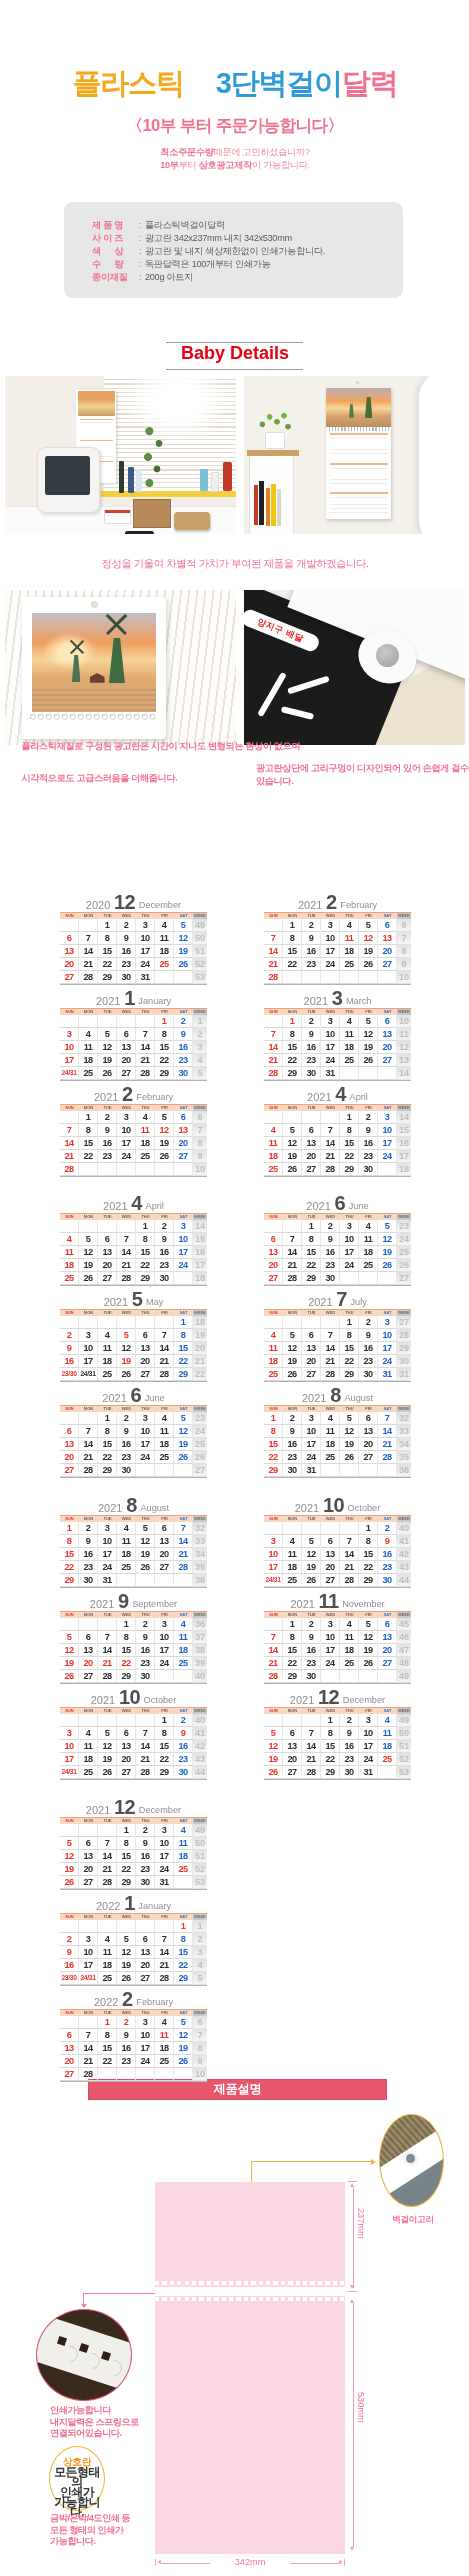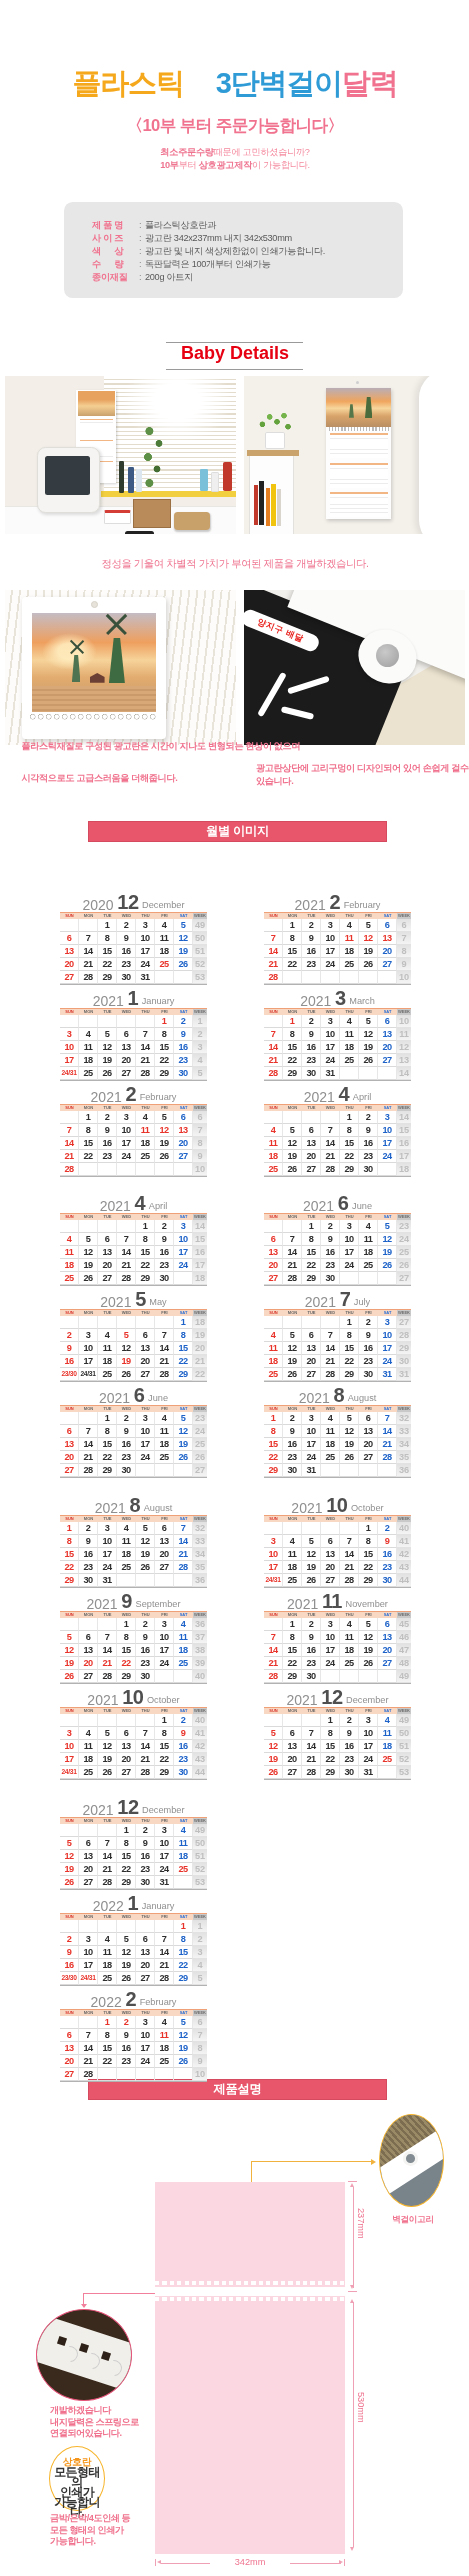--- a/index.html
+++ b/index.html
@@ -117,21 +117,21 @@
   #capL1{left:21.5px;top:740px;} #capL2{left:21.5px;top:772px;} #capR1{left:256px;top:762px;}
 
   
   .banner{left:88px;width:299px;height:21px;background:#e8566b;border:0.6px solid #d64a5f;color:#fff;font-size:12.3px;font-weight:800;text-align:center;line-height:19.6px;letter-spacing:-0.3px;}
   #banner1{top:821px;} #banner2{top:2079px;}
 
   
   .panel{position:absolute;width:147px;}
   .mon{height:96px;}
   .mon-head{height:23px;display:flex;align-items:flex-end;justify-content:center;gap:3.7px;padding-bottom:1.2px;}
-  .mh-year{font-size:14px;color:#8f8f8f;line-height:9.8px;}
+  .mh-year{font-size:11px;color:#8f8f8f;line-height:9.8px;}
   .mh-num{font-size:20px;font-weight:800;color:#4f4f4f;line-height:17px;letter-spacing:-0.6px;}
   .mh-name{font-size:9.2px;color:#8f8f8f;line-height:9.8px;}
   .wk-bar{display:flex;height:6.7px;background:#f8d8c2;border-top:1.2px solid #efa076;}
   .wk-bar span{width:19px;font-size:4px;font-weight:700;color:#666;text-align:center;line-height:5.5px;letter-spacing:0;}
   .wk-bar .wd-sun{color:#d8372e;} .wk-bar .wd-sat{color:#2a6fd6;}
   .wk-bar .wd-week{width:14px;background:#c9c9c9;color:#6e6e6e;}
   .drow{display:flex;height:13px;}
   .dcell{width:19px;border-right:0.6px solid #e7e7e7;border-bottom:0.6px solid #dadada;font-size:9.2px;font-weight:700;text-align:center;line-height:12.3px;letter-spacing:-0.5px;color:#2e2e2e;}
   .dcell.red{color:#e8332a;} .dcell.blue{color:#1d62c8;} .dcell.merged{font-size:6.7px;letter-spacing:-0.3px;}
   .wcell{width:14px;background:linear-gradient(180deg,#e2e2e2,#f4f4f4);color:#bfbfbf;font-size:9.2px;font-weight:700;text-align:center;line-height:12.3px;border-bottom:0.6px solid #e2e2e2;}
@@ -184,21 +184,21 @@
 
   <div class="abs" id="title"><span style="color: rgb(245, 168, 28);">플라스틱</span><span style="color: rgb(47, 155, 214); margin-left: 32px;">3단벽걸이</span><span style="color: rgb(240, 114, 142);">달력</span></div>
   <div class="abs" id="subtitle">〈10부 부터 주문가능합니다〉</div>
   <div class="abs pink-line" id="intro-line1"><span class="b">최소주문수량</span><span class="n">때문에 고민하셨습니까?</span></div>
   <div class="abs pink-line" id="intro-line2"><span class="b">10부</span><span class="n">부터 </span><span class="b">상호광고제작</span><span class="n">이 가능합니다.</span></div>
 
   <div class="abs" id="specbox">
       <div class="spec-row">
         <span class="spec-label">제 품 명</span>
         <span class="spec-colon">:</span>
-        <span class="spec-value">플라스틱상호란과</span>
+        <span class="spec-value">플라스틱벽걸이달력</span>
       </div>
       <div class="spec-row">
         <span class="spec-label">사 이 즈</span>
         <span class="spec-colon">:</span>
         <span class="spec-value">광고란 342x237mm 내지 342x530mm</span>
       </div>
       <div class="spec-row">
         <span class="spec-label">색      상</span>
         <span class="spec-colon">:</span>
         <span class="spec-value">광고란 및 내지 색상제한없이 인쇄가능합니다.</span>
@@ -293,21 +293,20 @@
     <div class="p2r-label">양지구 배달</div>
     <div class="p2r-white"></div>
     <div class="p2r-tab"></div>
     <div class="p2r-hole"></div>
   </div>
 
   <div class="abs cap" id="capL1">플라스틱재질로 구성된 광고란은 시간이 지나도 변형되는 현상이 없으며</div>
   <div class="abs cap" id="capL2">시각적으로도 고급스러움을 더해줍니다.</div>
   <div class="abs cap" id="capR1">광고란상단에 고리구멍이 디자인되어 있어 손쉽게 걸수 있습니다.</div>
 
-  <div class="abs banner" id="banner1">월별 이미지</div>
 
   <div id="cal-root"></div>
 
   <div class="abs banner" id="banner2">제품설명</div>
 
   <div class="abs" id="d-rect"></div>
   <div class="abs d-dash" id="d-dash1"></div>
   <div class="abs" id="d-band"></div>
   <div class="abs d-dash" id="d-dash2"></div>
 
@@ -348,21 +347,21 @@
   <div class="abs" id="spring-circle">
     <div class="sband"></div>
     <div class="sq" style="left:21px;top:27px;"></div>
     <div class="sq" style="left:43px;top:34px;"></div>
     <div class="sq" style="left:65px;top:42px;"></div>
     <div class="ring" style="left:24.5px;top:36px;"></div>
     <div class="ring" style="left:47px;top:43px;"></div>
     <div class="ring" style="left:69px;top:50px;"></div>
   </div>
   <div class="abs d-cap" id="cap-spring">
-      <div>개발하겠습니다</div>
+      <div>인쇄가능합니다</div>
       <div>내지달력은 스프링으로</div>
       <div>연결되어있습니다.</div>
     </div>
 
   <div class="abs" id="brand-circle">
     <div id="brand-title">상호란</div>
     <div id="brand-lines">
         <div class="brand-line">모든형태의</div>
         <div class="brand-line">인쇄가</div>
         <div class="brand-line">가능합니다.</div>

